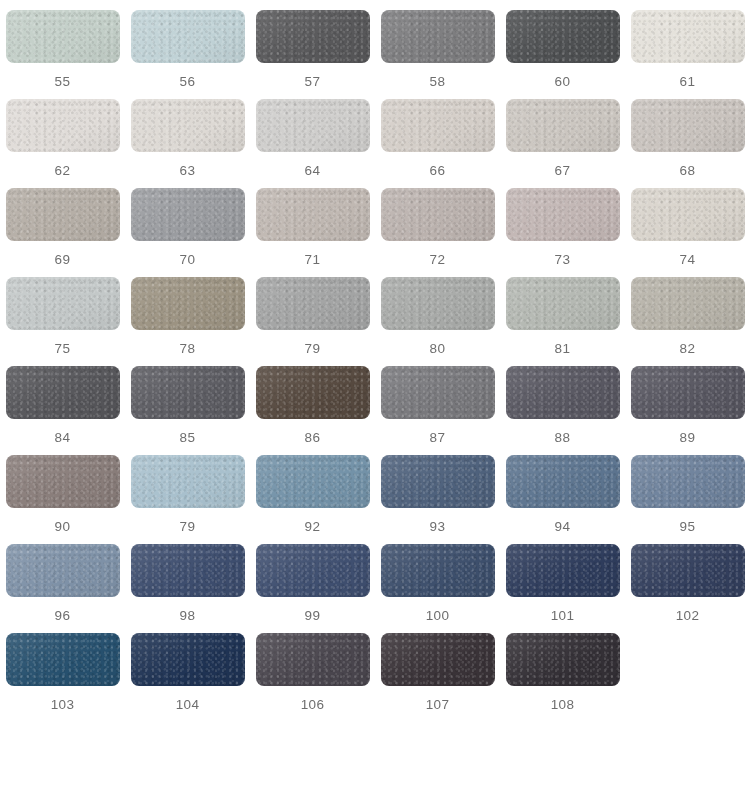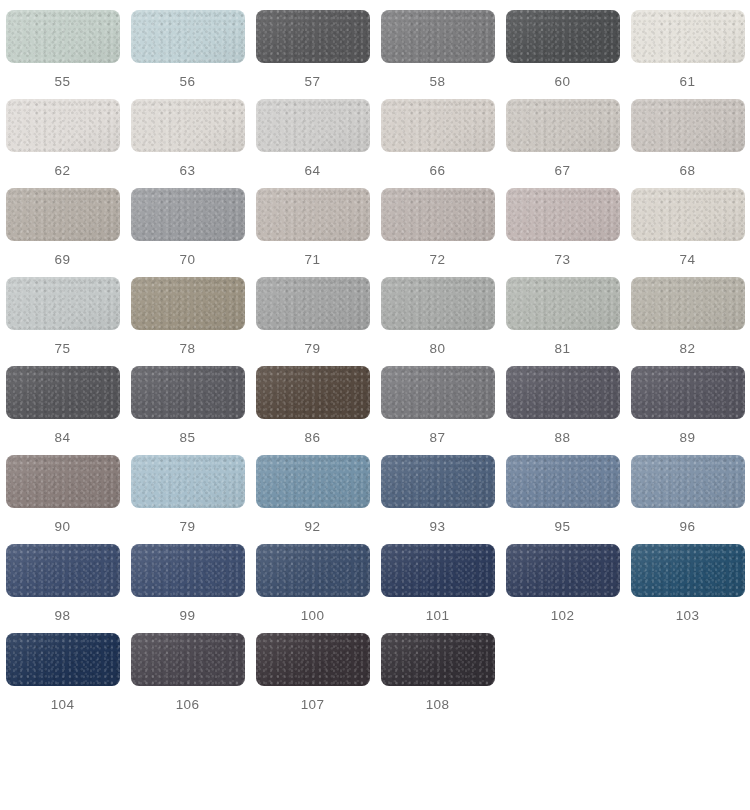--- a/index.html
+++ b/index.html
@@ -219,20 +219,24 @@
     </div>
     <div class="swatch-cell">
       <div class="swatch-chip" style="background-color: rgb(115, 146, 168);"></div>
       <div class="swatch-label">92</div>
     </div>
     <div class="swatch-cell">
       <div class="swatch-chip" style="background-color: rgb(78, 97, 124);"></div>
       <div class="swatch-label">93</div>
     </div>
     <div class="swatch-cell">
+      <div class="swatch-chip" style="background-color: rgb(92, 116, 143);"></div>
+      <div class="swatch-label">94</div>
+    </div>
+    <div class="swatch-cell">
       <div class="swatch-chip" style="background-color: rgb(109, 129, 155);"></div>
       <div class="swatch-label">95</div>
     </div>
     <div class="swatch-cell">
       <div class="swatch-chip" style="background-color: rgb(126, 145, 167);"></div>
       <div class="swatch-label">96</div>
     </div>
     <div class="swatch-cell">
       <div class="swatch-chip" style="background-color: rgb(61, 77, 110);"></div>
       <div class="swatch-label">98</div>

